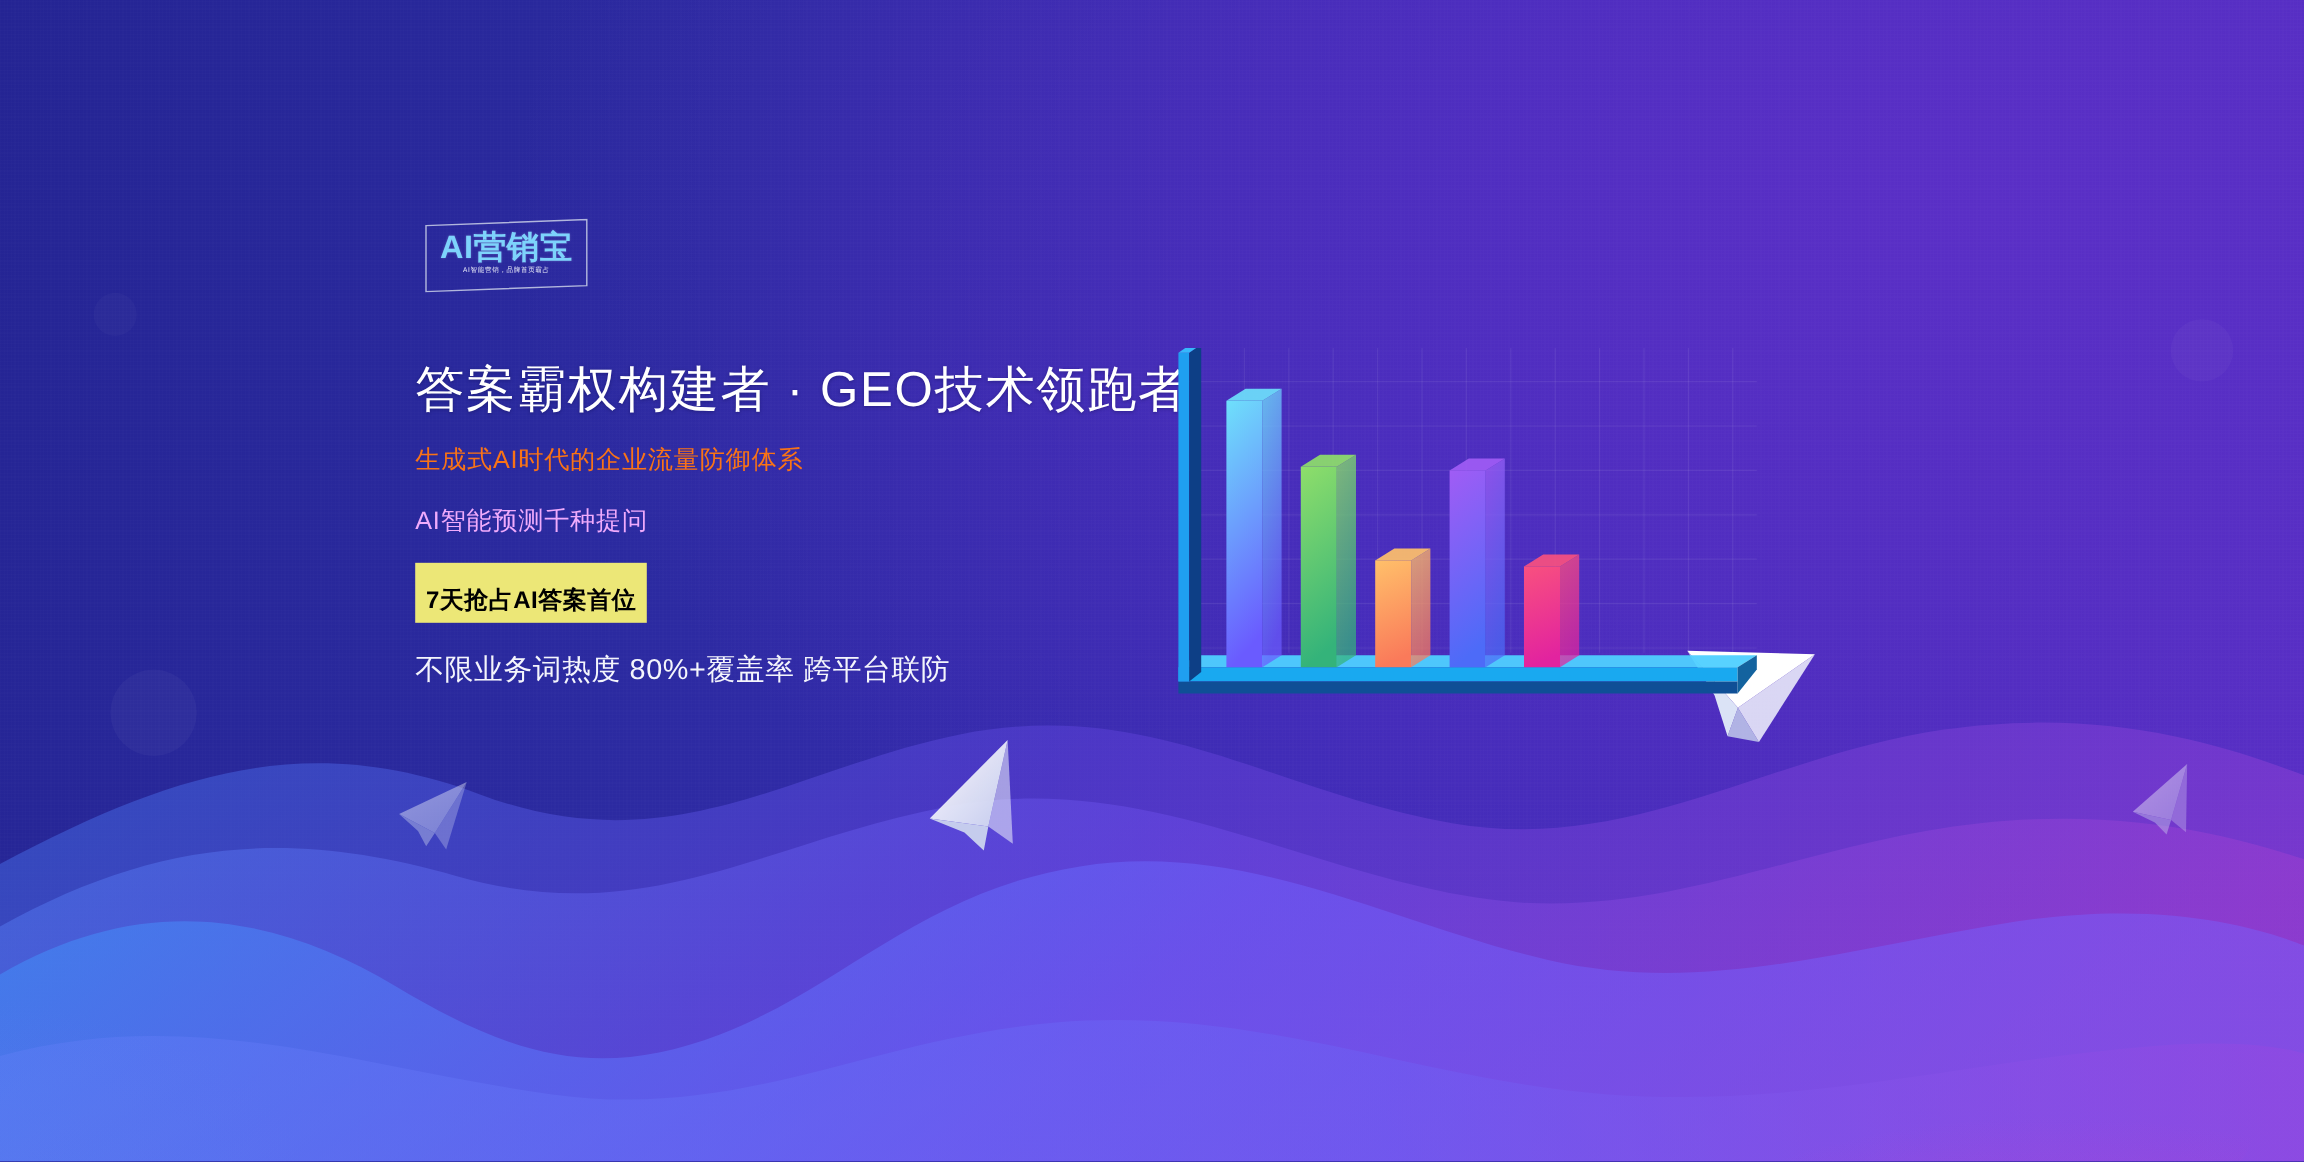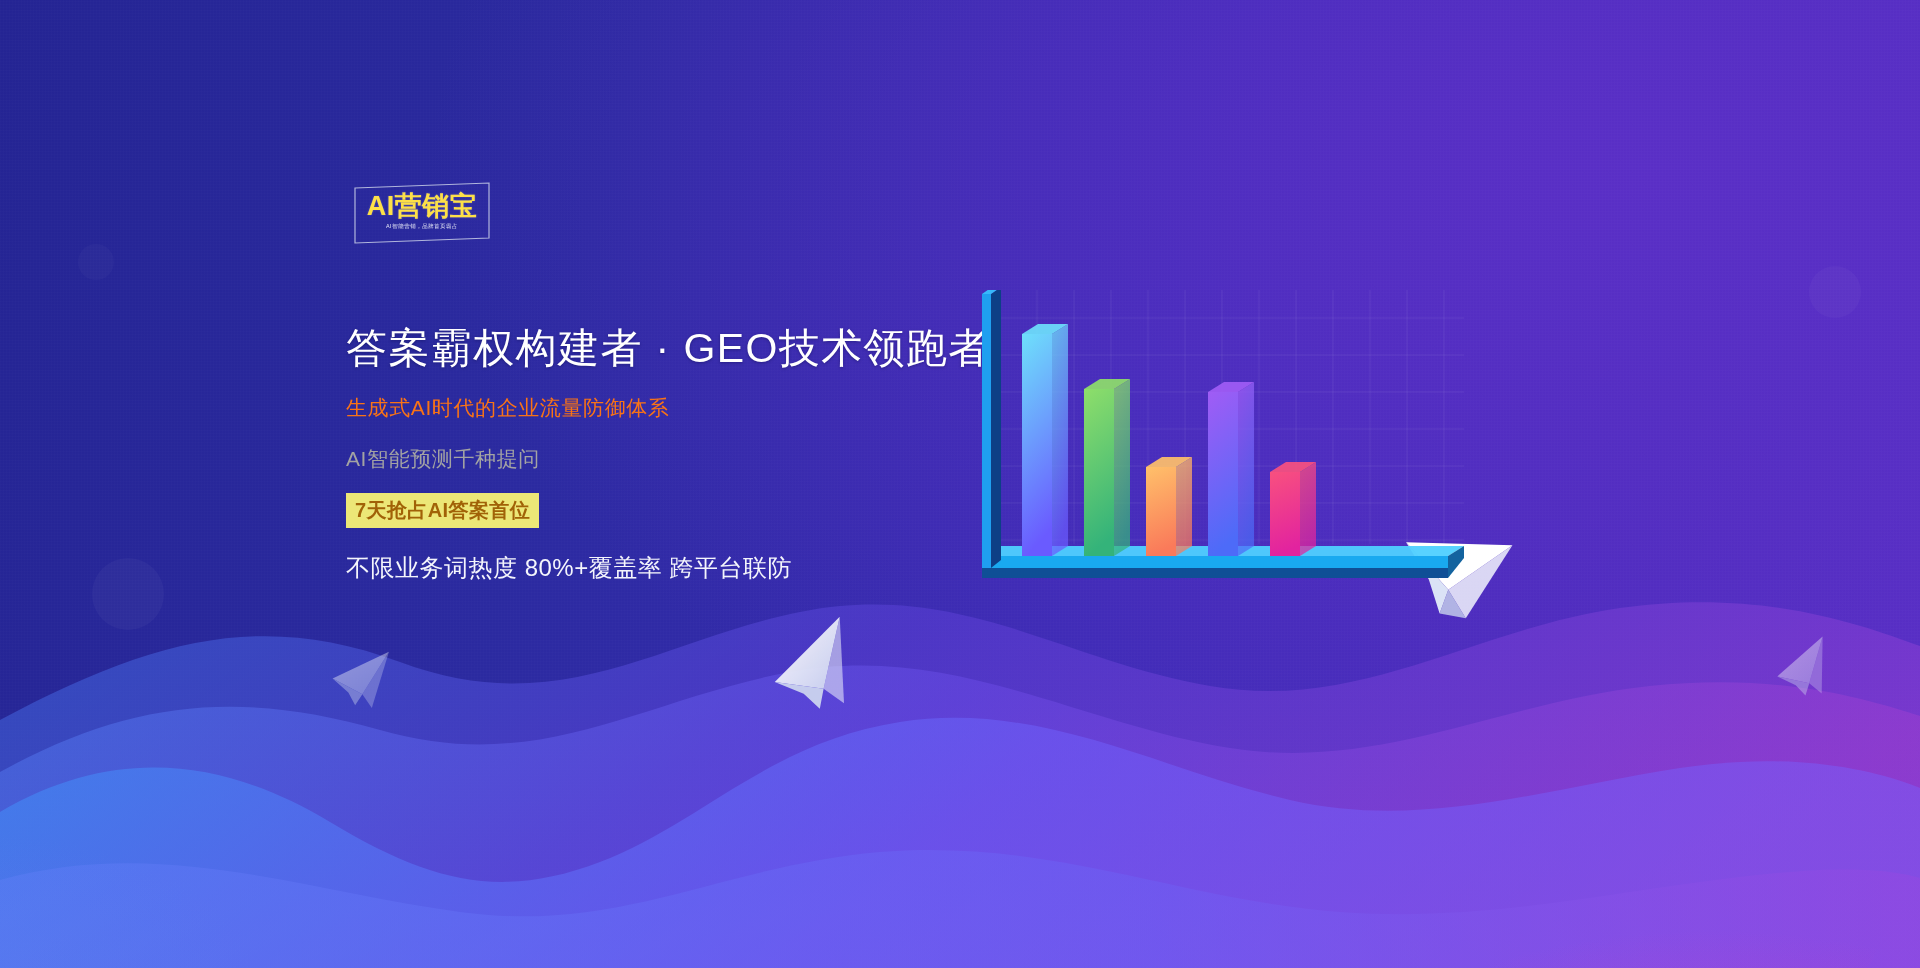--- a/index.html
+++ b/index.html
@@ -38,42 +38,42 @@
     width:140px; height:62px;
   }
   .logo-frame {
     position:absolute; inset:0;
     width:140px; height:62px;
   }
   .logo-text {
     position:absolute;
     left:0; right:0; top:11px;
     text-align:center;
-    color:#fde047;
+    color:#7dd3fc;
     font-size:27px;
     font-weight:700;
     letter-spacing:.5px;
     line-height:1;
     white-space:nowrap;
     text-shadow:0 0 2px rgba(255,255,255,.25);
   }
   .logo-sub {
     position:absolute;
     left:0; right:0; top:42px;
     text-align:center;
     color:#e8eaf8;
     font-size:5.4px;
     letter-spacing:.6px;
     line-height:1;
     white-space:nowrap;
     transform:scale(1,1.05);
   }
 
   
-  .copy { position:absolute; left:346px; top:324px; width:720px; }
+  .copy { position:absolute; left:346px; top:300px; width:720px; }
 
   .headline {
     color:#ffffff;
     font-size:41px;
     font-weight:400;
     letter-spacing:1.4px;
     line-height:1.18;
     white-space:nowrap;
     text-shadow:0 1px 3px rgba(10,10,60,.35);
   }
@@ -82,37 +82,37 @@
     margin-top:22px;
     color:#f97316;
     font-size:21px;
     font-weight:400;
     letter-spacing:.6px;
     line-height:1.3;
     white-space:nowrap;
   }
   .sub2 {
     margin-top:23px;
-    color:#a3a3a3;
+    color:#f0abfc;
     font-size:21px;
     font-weight:400;
     letter-spacing:.6px;
     line-height:1.3;
     white-space:nowrap;
   }
   .highlight-row { margin-top:21px; }
   .highlight {
     display:inline-block;
     background:#ece777;
-    color:#a16207;
+    color:#000000;
     font-size:20px;
     font-weight:700;
     letter-spacing:.4px;
     line-height:1;
-    padding:7px 9px 8px 9px;
+    padding:22px 9px 8px 9px;
     white-space:nowrap;
   }
   .sub3 {
     margin-top:24px;
     color:#f4f5fc;
     font-size:24px;
     font-weight:400;
     letter-spacing:.5px;
     line-height:1.3;
     white-space:nowrap;

